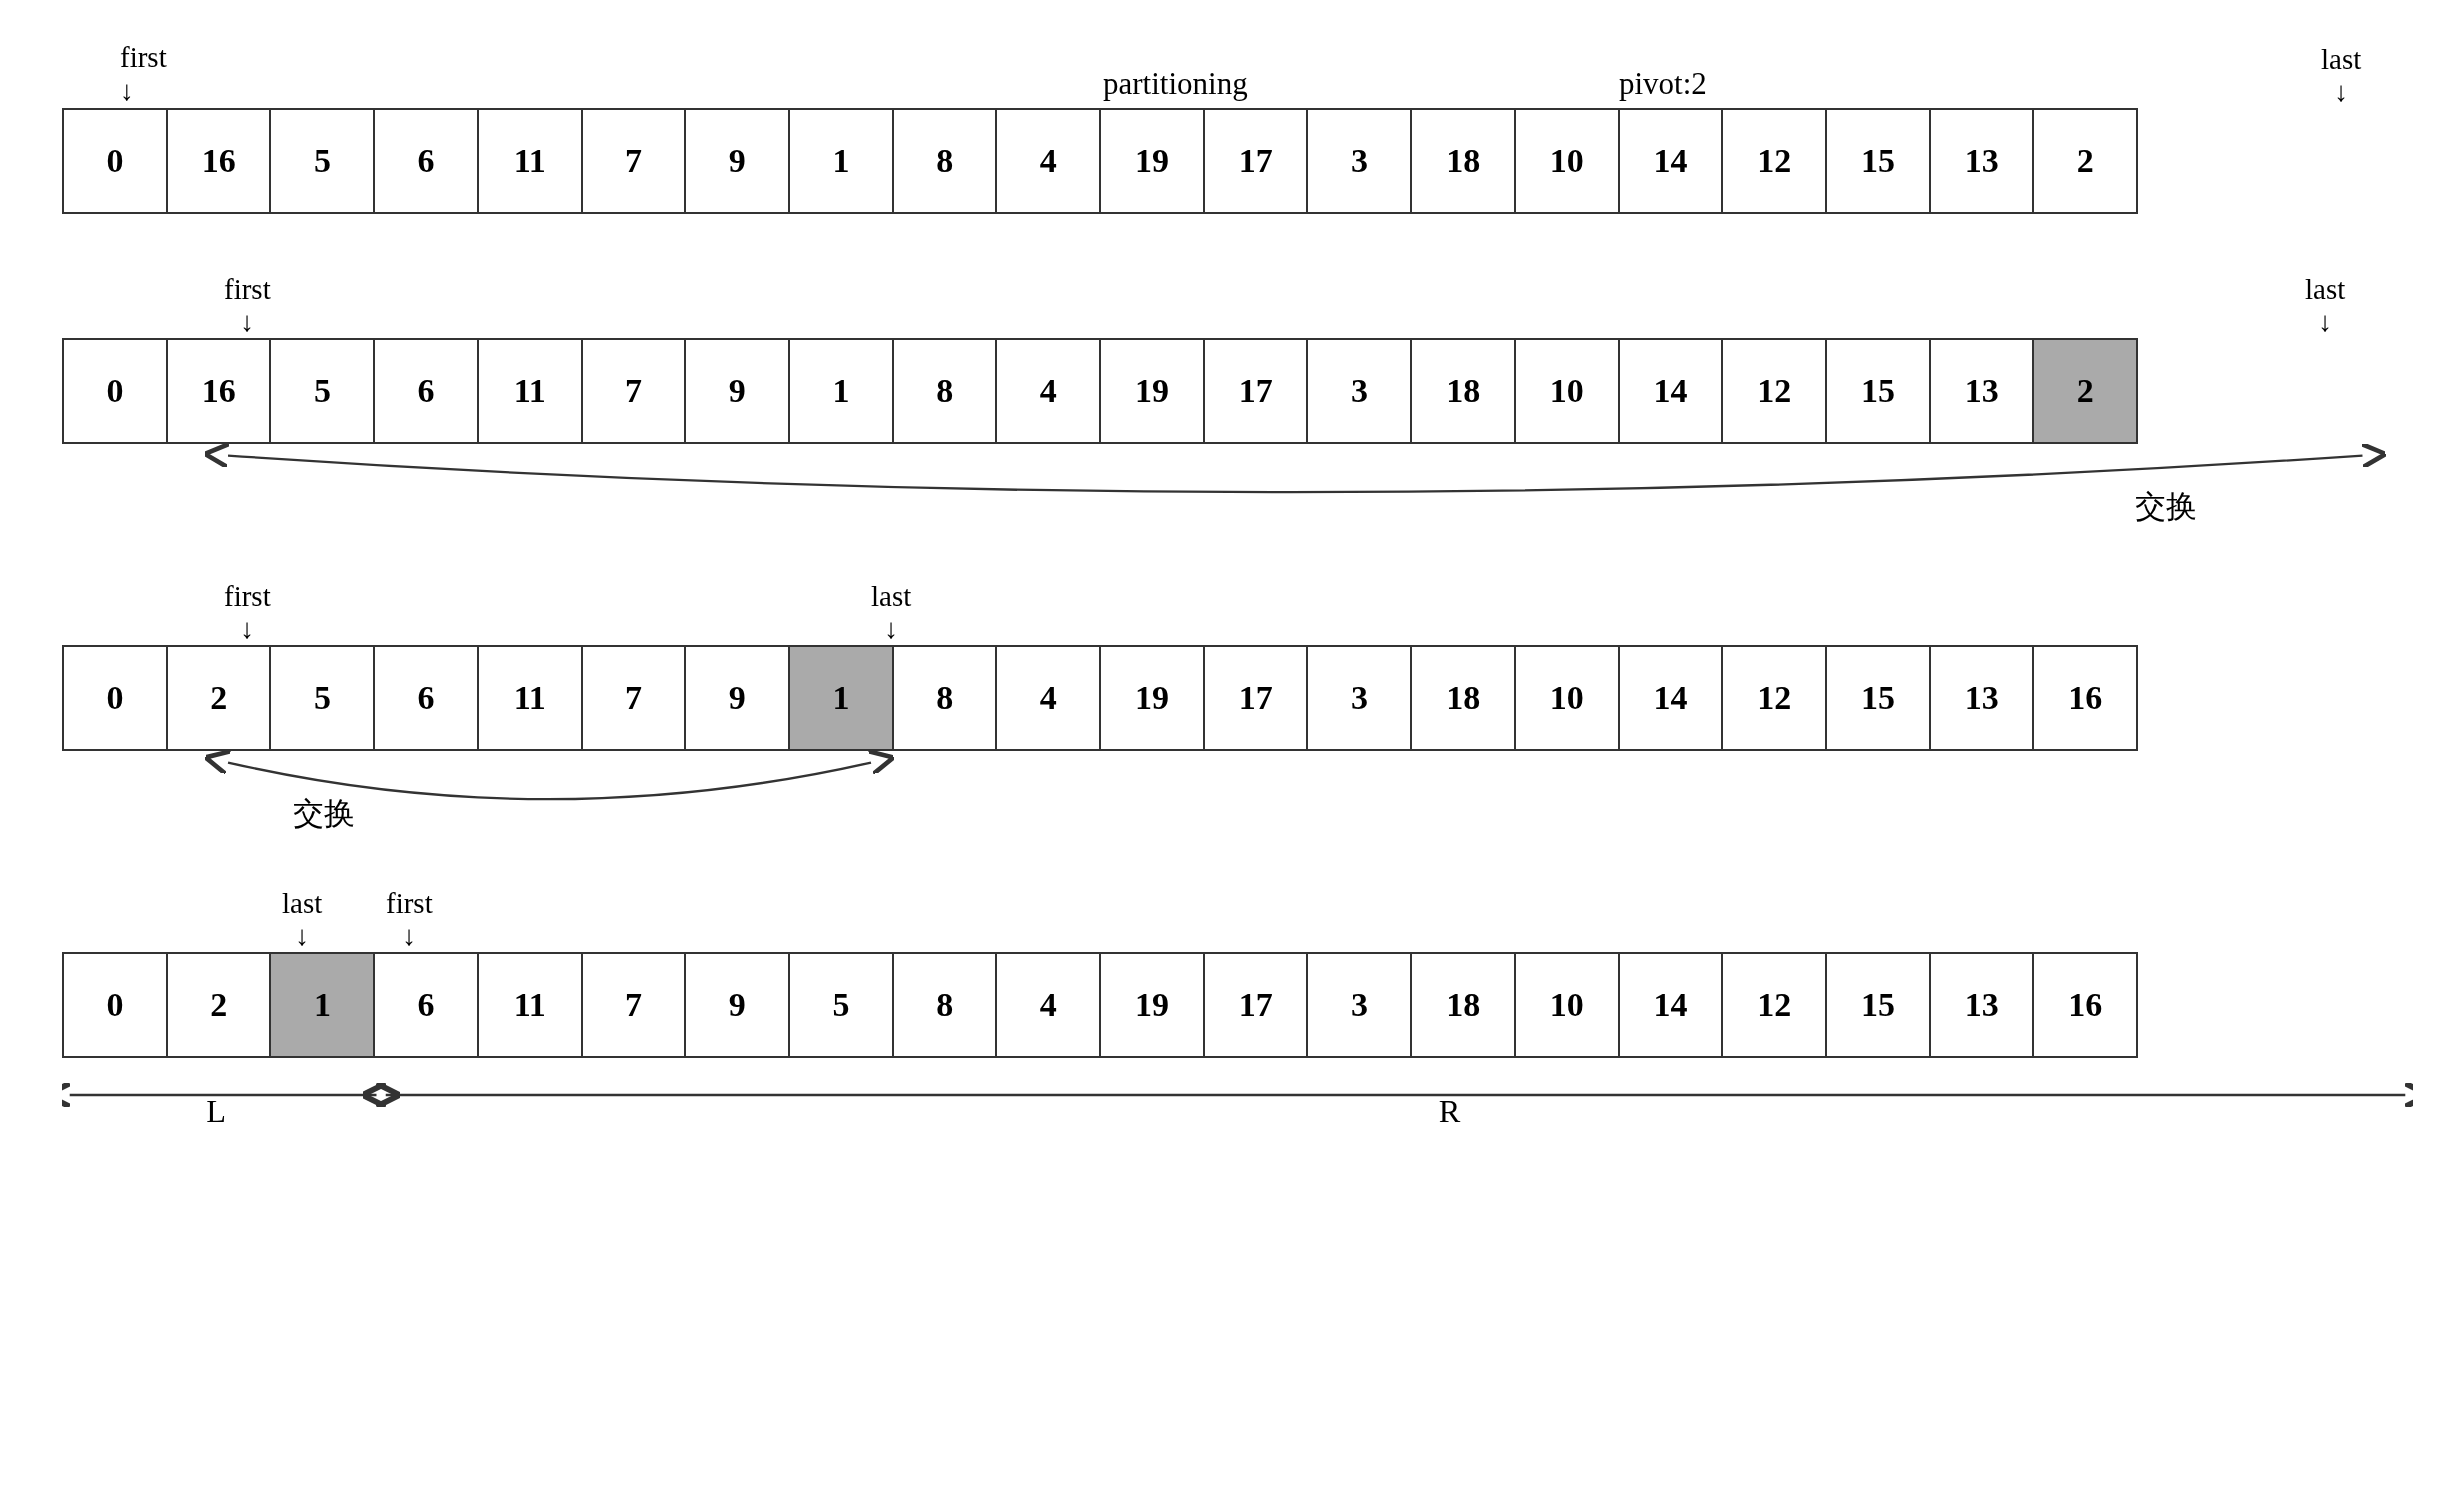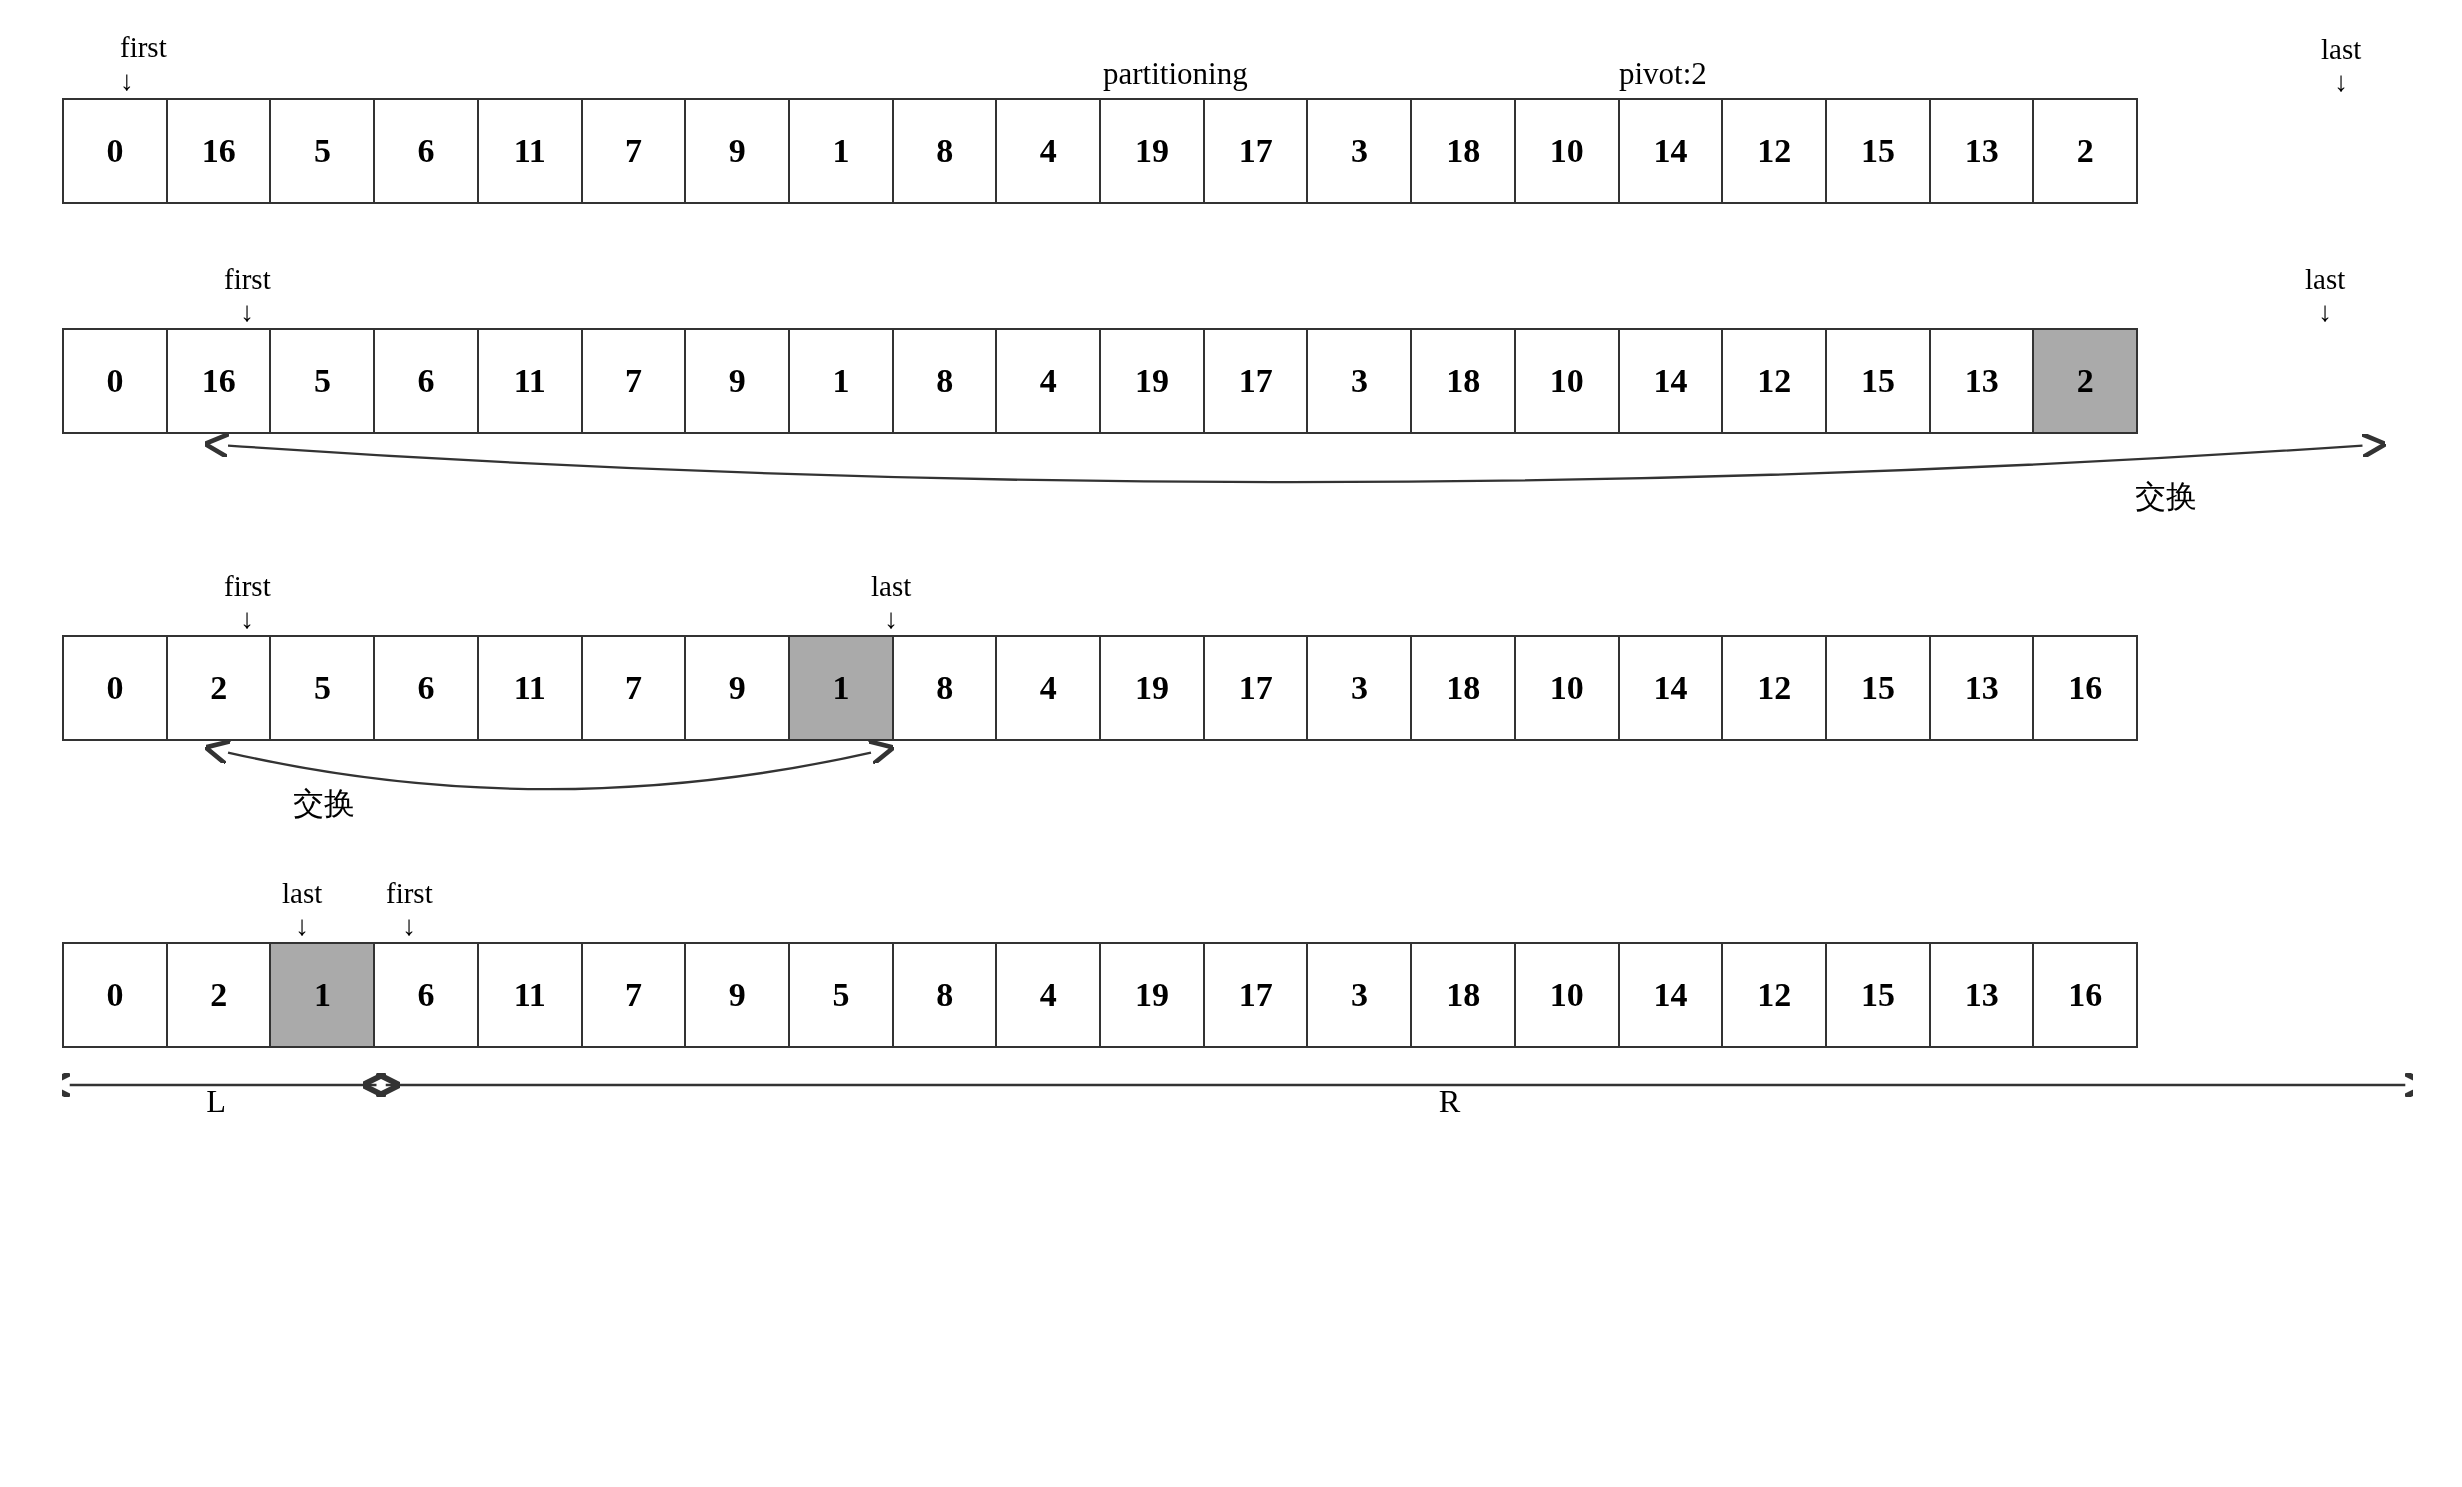--- a/index.html
+++ b/index.html
@@ -6,21 +6,21 @@
     body {
       background: #fff;
       font-family: 'Times New Roman', Times, serif;
       width: 2462px;
       height: 1488px;
       overflow: hidden;
       position: relative;
     }
 
     .main-container {
-      padding: 36px 62px;
+      padding: 46px 62px;
       display: flex;
       flex-direction: column;
       gap: 62px;
     }
 
     
     .row-section {
       position: relative;
       display: flex;
       flex-direction: column;

